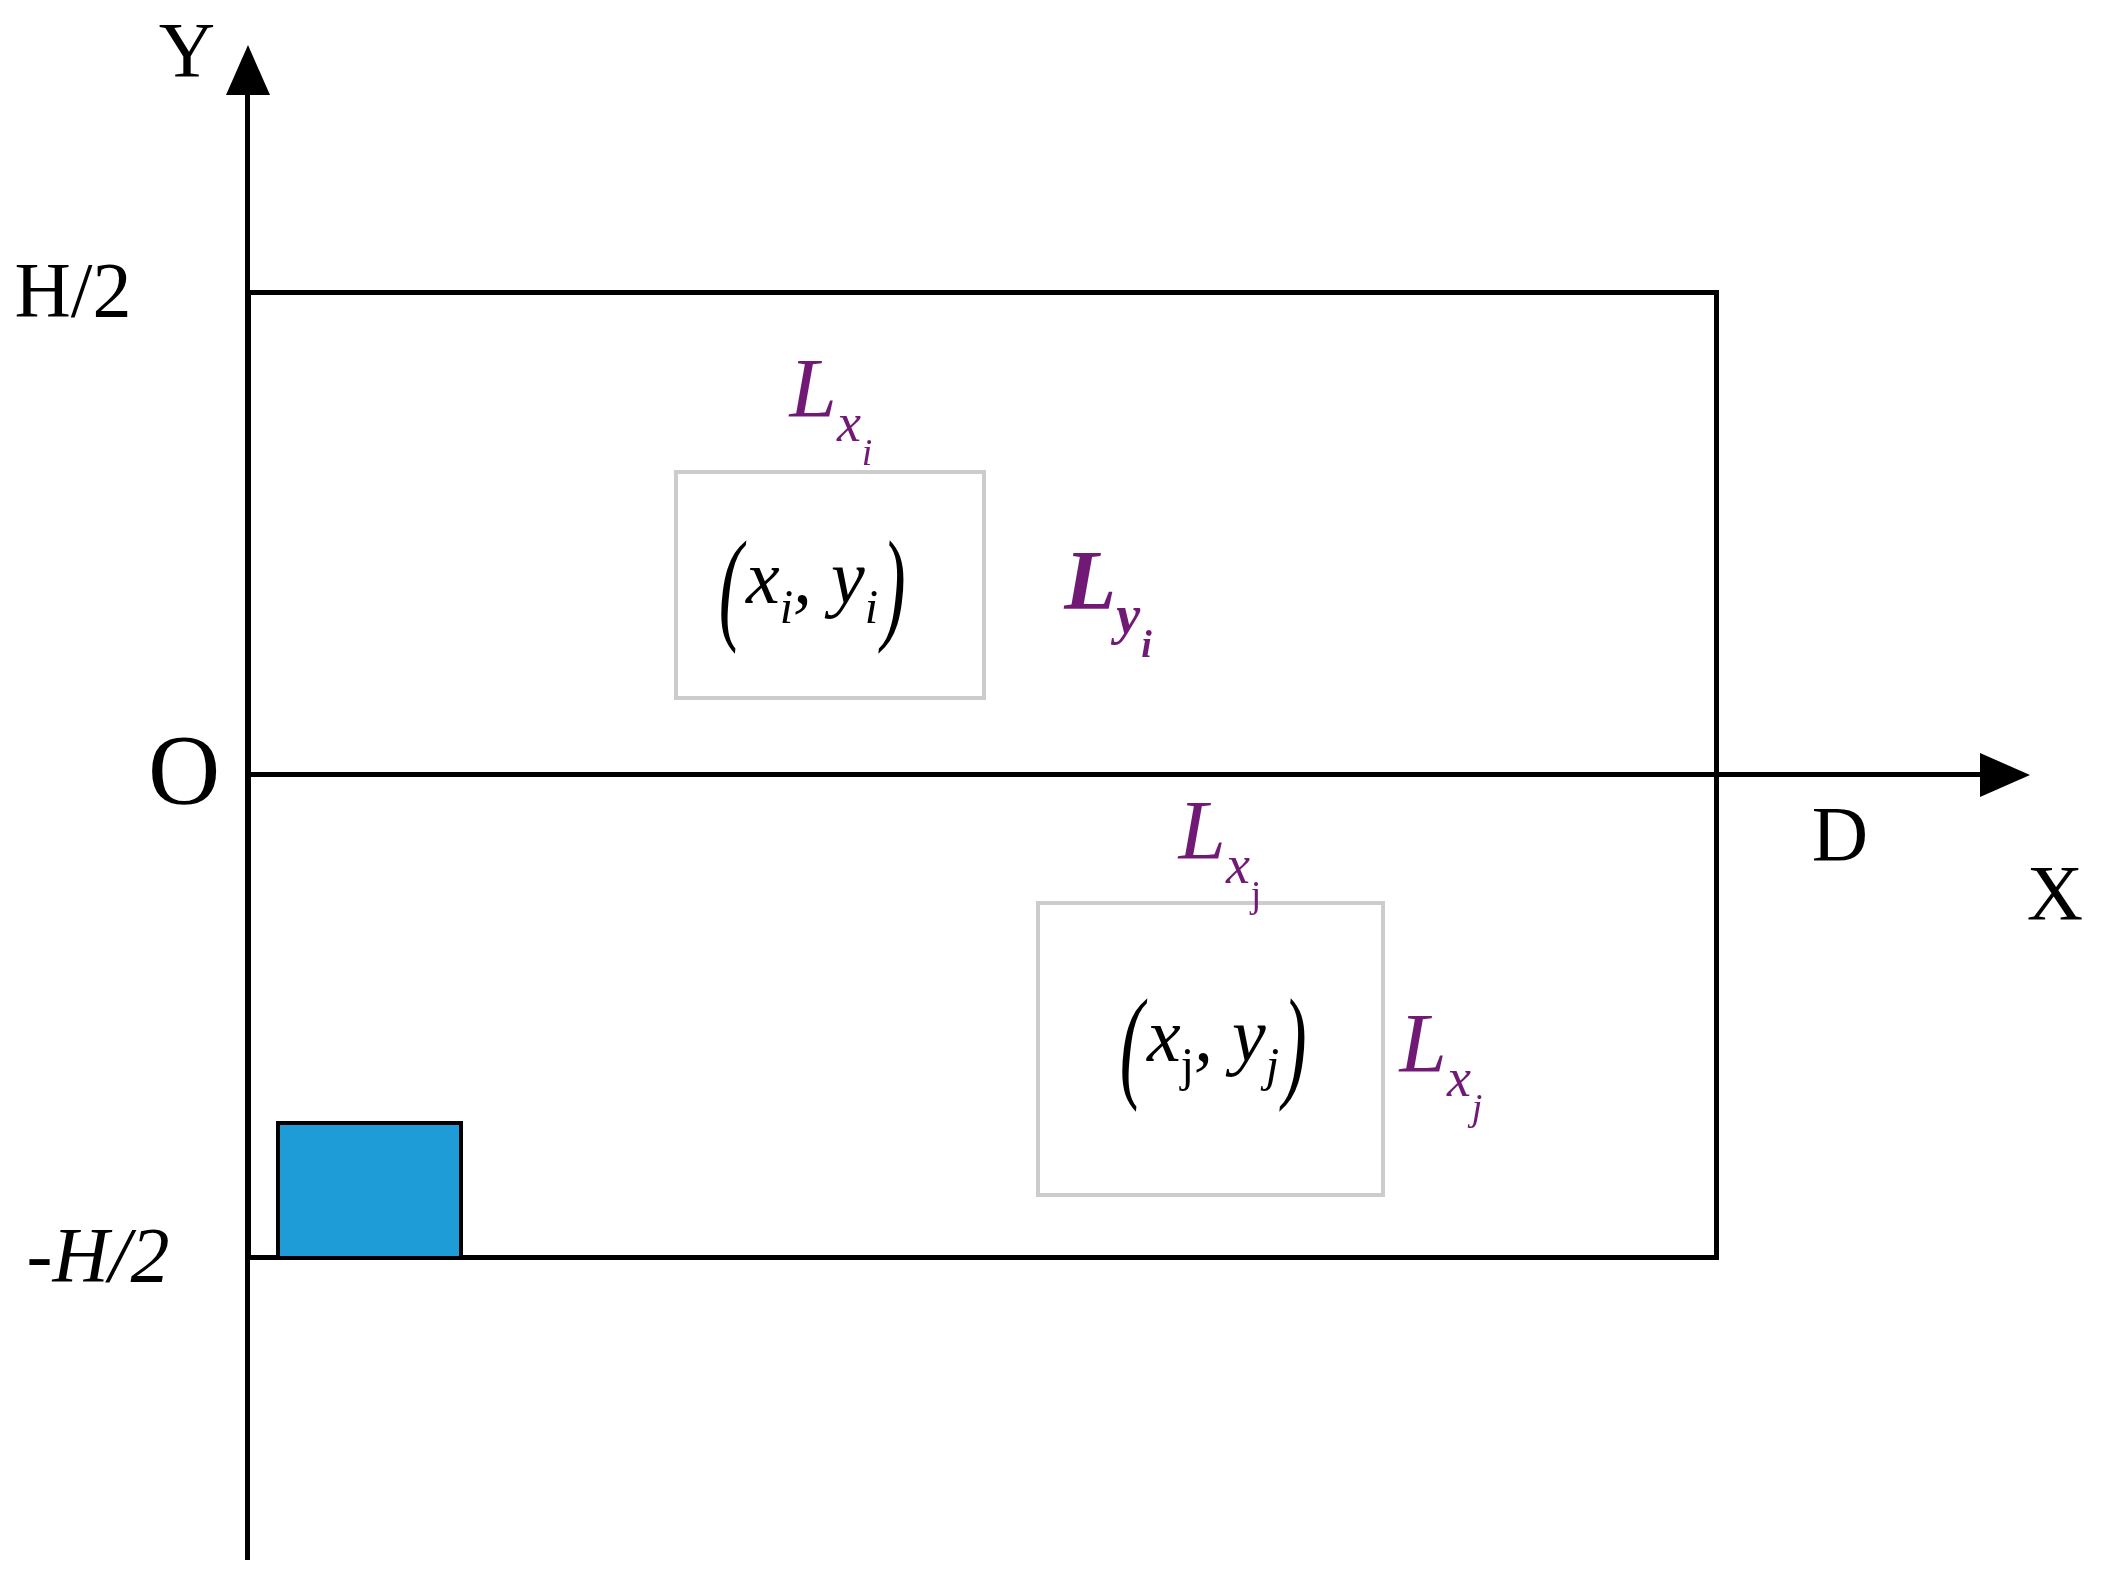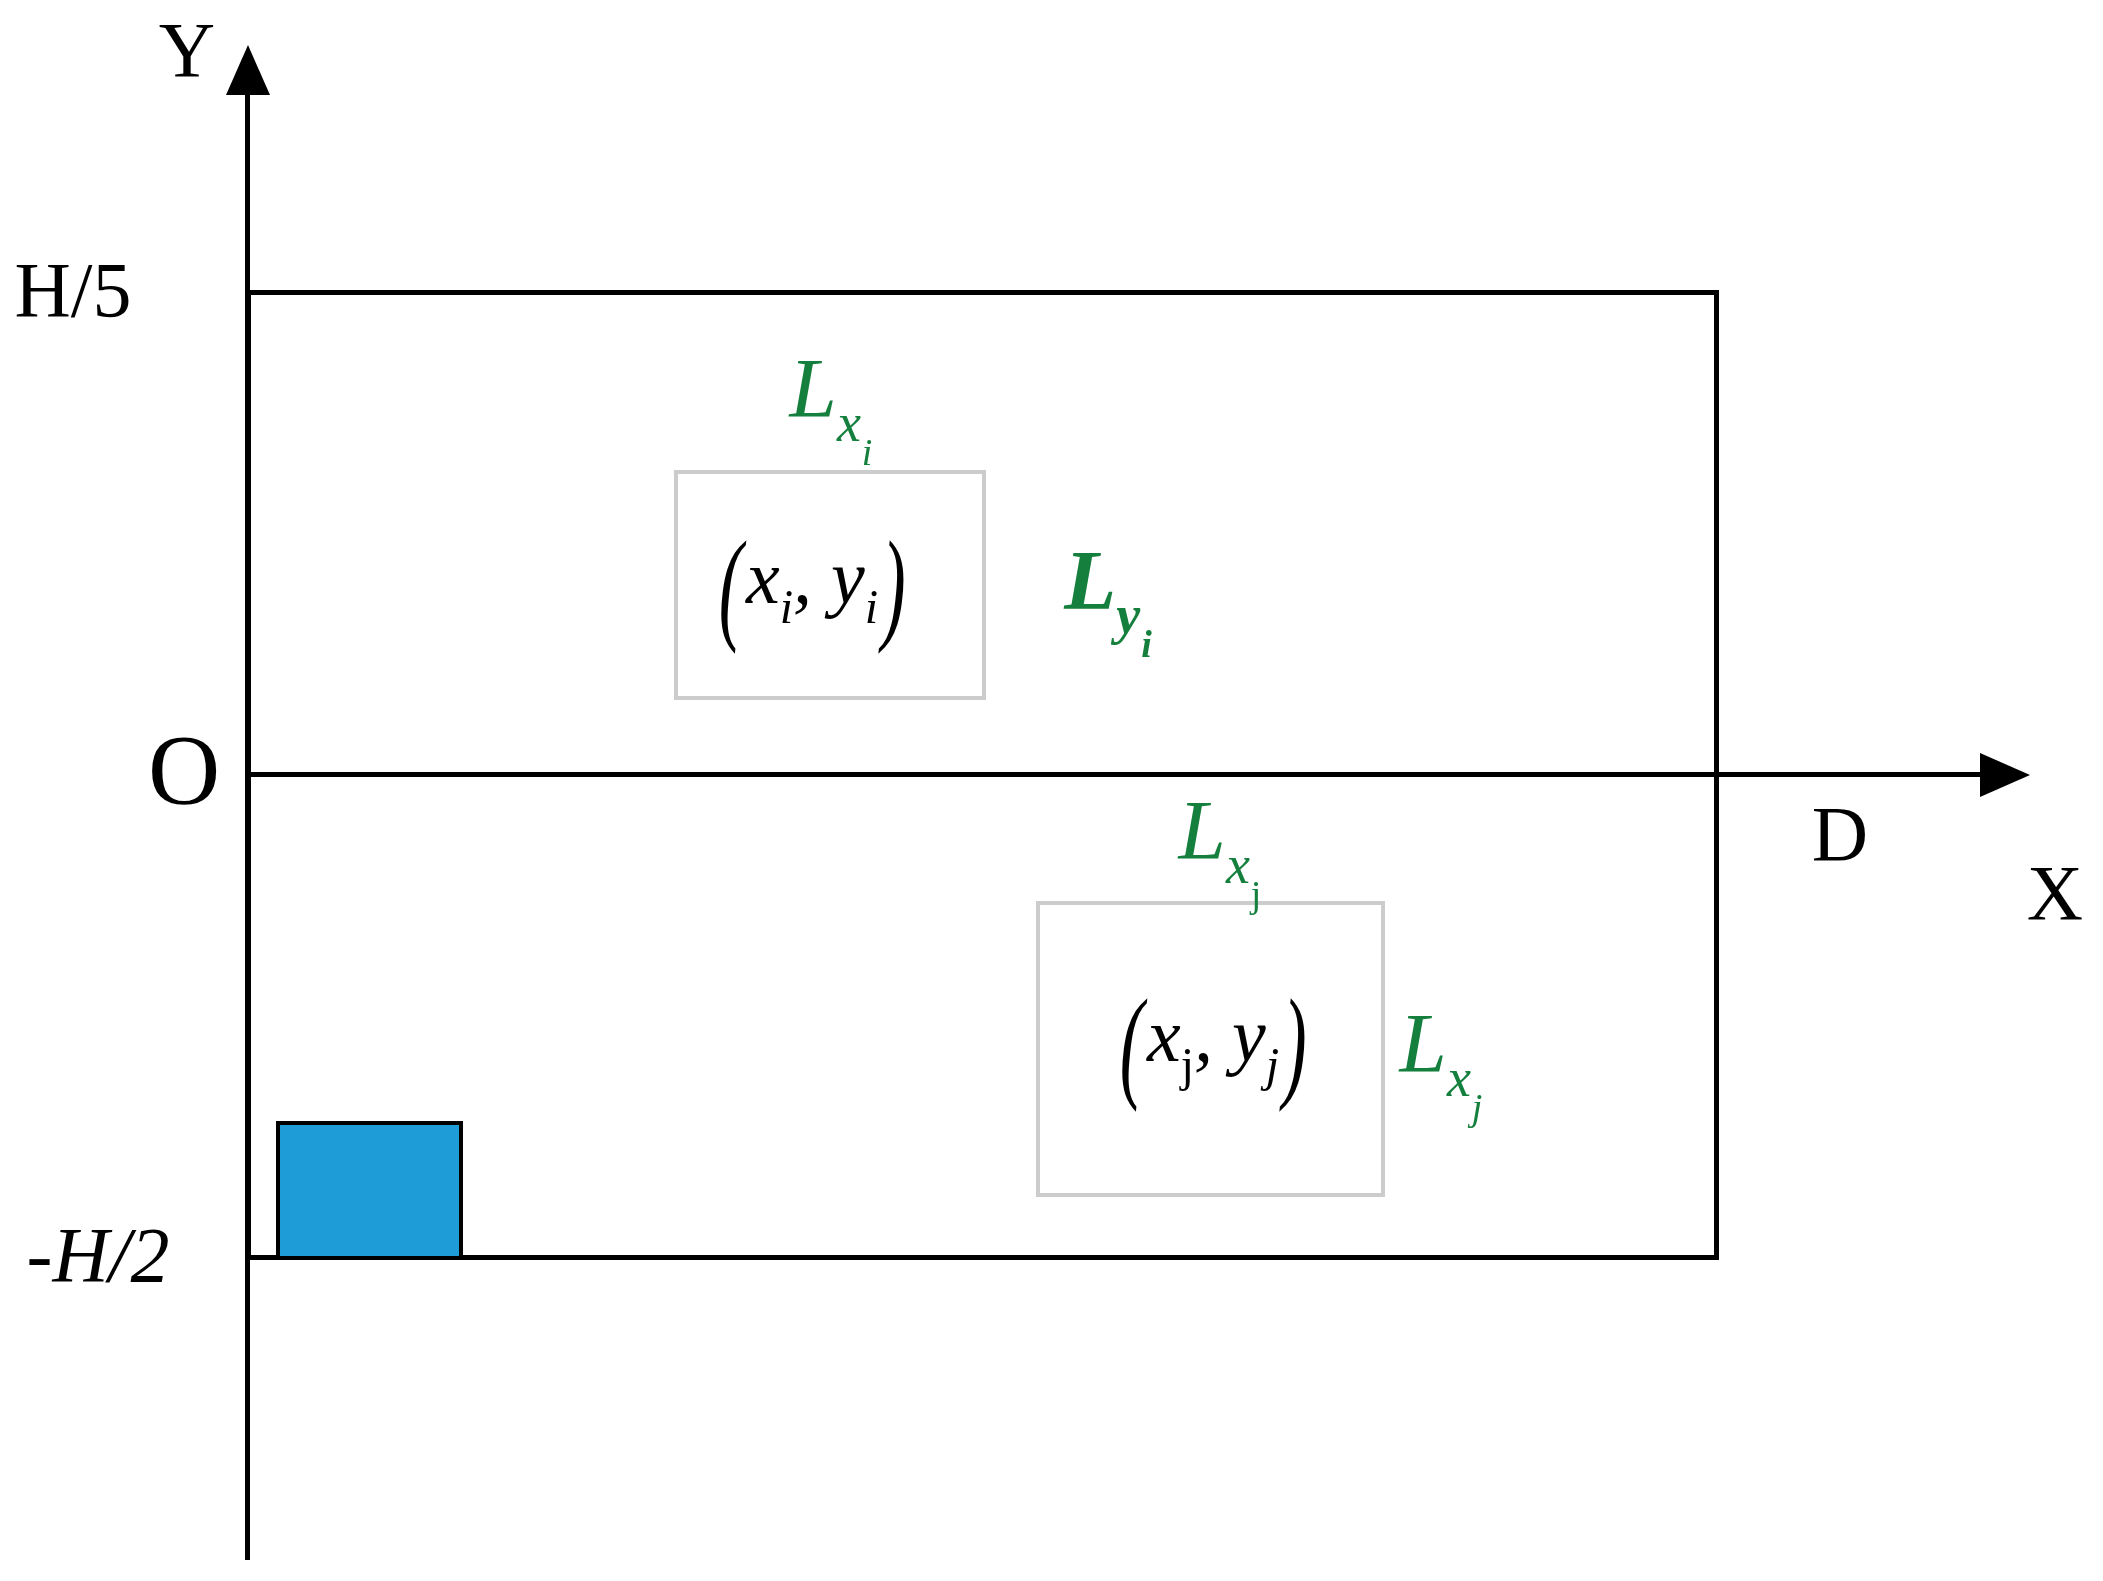--- a/index.html
+++ b/index.html
@@ -70,21 +70,21 @@
     line-height: 1;
     white-space: nowrap;
   }
   .origin-size { font-size: 100px; }
 
   
   .math-label {
     position: absolute;
     transform: translate(-50%, -50%);
     font-style: italic;
-    color: #15803d;
+    color: #701a75;
     line-height: 1;
     white-space: nowrap;
   }
   .lbl-base   { font-size: 85px; }
   .lbl-sub    { font-size: 54px; vertical-align: -24px; letter-spacing: 1px; }
   .lbl-subsub { font-size: 38px; vertical-align: -48px; }
   .roman      { font-style: normal; }
 
   
   .coord {
@@ -125,21 +125,21 @@
   <div class="module-block" style="background-color: rgb(30, 156, 216);"></div>
 
   <div class="axis-label" style="left:187px; top:50px;">Y</div>
 
   <div class="axis-label" style="left:2055px; top:893px;">X</div>
 
   <div class="axis-label origin-size" style="left:184px; top:770px;">O</div>
 
   <div class="axis-label" style="left:1840px; top:834px;">D</div>
 
-  <div class="axis-label" style="left:73px; top:290px;">H/5</div>
+  <div class="axis-label" style="left:73px; top:290px;">H/2</div>
 
   <div class="axis-label" style="left:98px; top:1255px;font-style:italic;">-H/2</div>
 
   <div class="math-label" style="left:831px; top:408px;">
     <span class="lbl-base">L</span><span class="lbl-sub">x</span><span class="lbl-subsub">i</span>
   </div>
 
   <div class="math-label" style="left:1108px; top:600px;font-weight:bold;">
     <span class="lbl-base">L</span><span class="lbl-sub">y</span><span class="lbl-subsub">i</span>
   </div>

